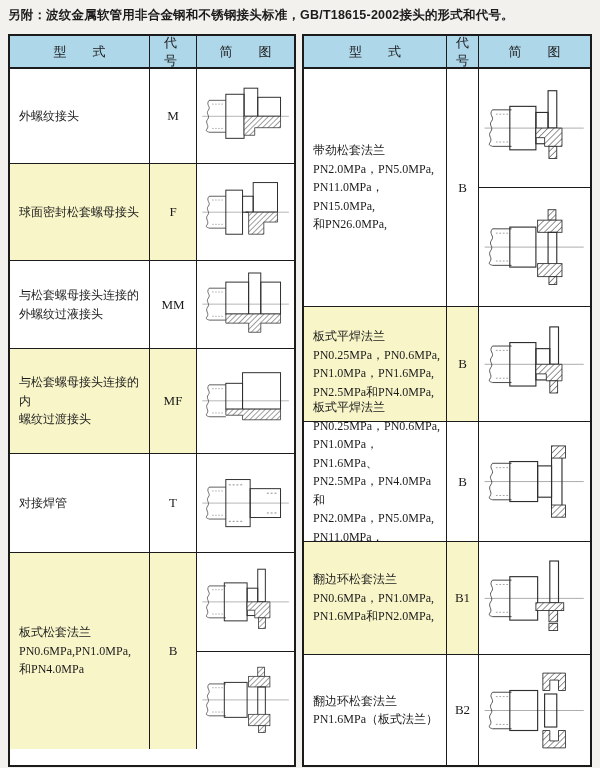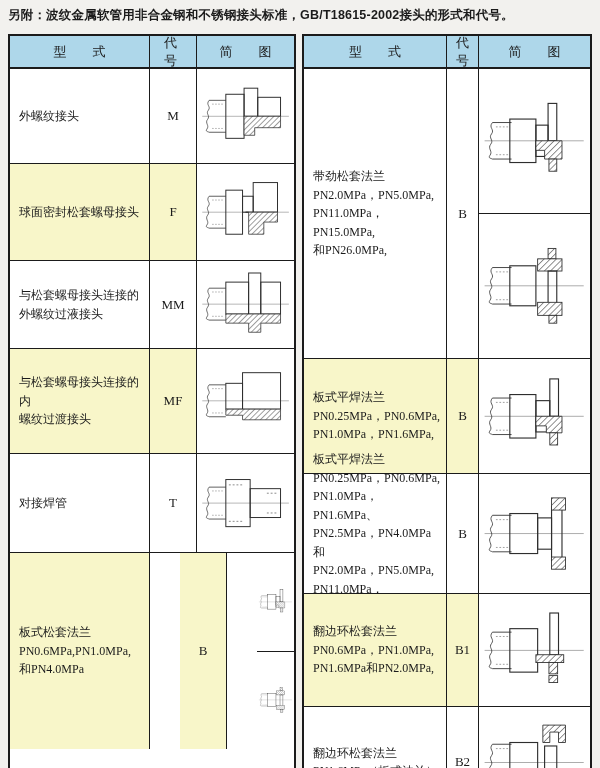--- a/index.html
+++ b/index.html
@@ -195,21 +195,21 @@
               <rect x="34" y="14" width="32" height="62" fill="none" stroke="#2e2e2e" stroke-width="1.3"></rect>
               <rect x="66" y="26" width="40" height="38" fill="none" stroke="#2e2e2e" stroke-width="1.3"></rect>
               <line x1="38" y1="21" x2="56" y2="21" stroke="#555" stroke-width="0.9" stroke-dasharray="2.5,2.5"></line>
               <line x1="38" y1="69" x2="56" y2="69" stroke="#555" stroke-width="0.9" stroke-dasharray="2.5,2.5"></line>
               <line x1="88" y1="32" x2="103" y2="32" stroke="#555" stroke-width="0.9" stroke-dasharray="2.5,2.5"></line>
               <line x1="88" y1="58" x2="103" y2="58" stroke="#555" stroke-width="0.9" stroke-dasharray="2.5,2.5"></line>
             </svg>
           </div>
         </div>
       </div>
-      <div class="row" style="height: 196px; gap: 30px;">
+      <div class="row" style="height: 196px;">
         <div class="cell type hl">
           <div class="type-line">板式松套法兰</div>
           <div class="type-line">PN0.6MPa,PN1.0MPa,</div>
           <div class="type-line">和PN4.0MPa</div>
         </div>
         <div class="cell code hl">B</div>
         <div class="cell diagram">
           <div class="diag-sub">
             <svg viewBox="0 0 120 90" preserveAspectRatio="xMidYMid meet" xmlns="http://www.w3.org/2000/svg">
               <defs>
@@ -253,21 +253,21 @@
           </div>
         </div>
       </div>
     </div>
   <div class="conn-table t-right">
       <div class="row header-row">
         <div class="cell type">型　　式</div>
         <div class="cell code">代号</div>
         <div class="cell diagram">简　　图</div>
       </div>
-      <div class="row" style="height: 290px;">
+      <div class="row" style="height: 238px;">
         <div class="cell type">
           <div class="type-line">带劲松套法兰</div>
           <div class="type-line">PN2.0MPa，PN5.0MPa,</div>
           <div class="type-line">PN11.0MPa，PN15.0MPa,</div>
           <div class="type-line">和PN26.0MPa,</div>
         </div>
         <div class="cell code">B</div>
         <div class="cell diagram">
           <div class="diag-sub">
             <svg viewBox="0 0 120 90" preserveAspectRatio="xMidYMid meet" xmlns="http://www.w3.org/2000/svg">
@@ -310,20 +310,21 @@
               <rect x="77" y="79" width="9" height="9" fill="url(#h8)" stroke="#2e2e2e" stroke-width="1"></rect>
             </svg>
           </div>
         </div>
       </div>
       <div class="row" style="height: 115px;">
         <div class="cell type hl">
           <div class="type-line">板式平焊法兰</div>
           <div class="type-line">PN0.25MPa，PN0.6MPa,</div>
           <div class="type-line">PN1.0MPa，PN1.6MPa,</div>
+          <div class="type-line">PN2.5MPa和PN4.0MPa,</div>
         </div>
         <div class="cell code hl">B</div>
         <div class="cell diagram">
           <div class="diag-sub">
             <svg viewBox="0 0 120 90" preserveAspectRatio="xMidYMid meet" xmlns="http://www.w3.org/2000/svg">
               <defs>
                 <pattern id="h9" width="5" height="5" patternUnits="userSpaceOnUse" patternTransform="rotate(45)">
                   <rect width="5" height="5" fill="#fff"></rect>
                   <line x1="0" y1="0" x2="0" y2="5" stroke="#4a4a4a" stroke-width="1.4"></line>
                 </pattern>

